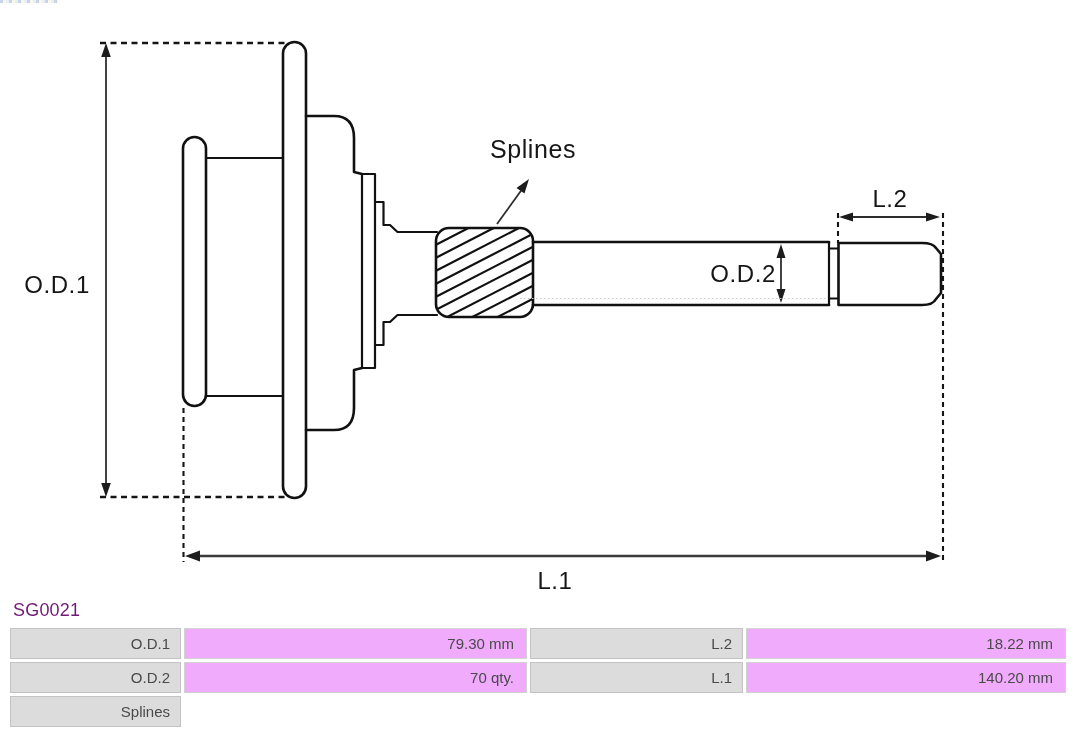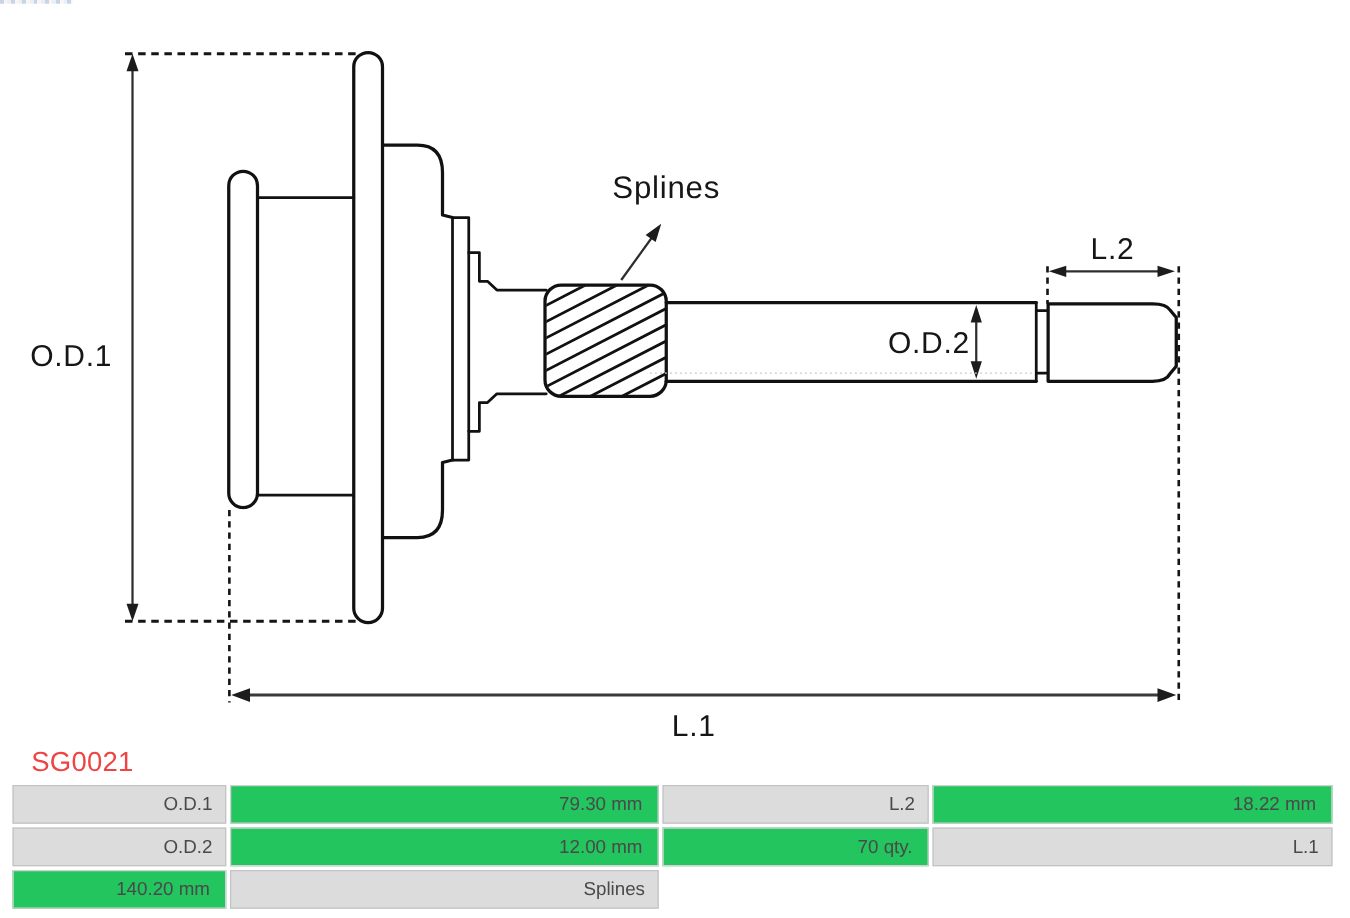--- a/index.html
+++ b/index.html
@@ -22,30 +22,30 @@
   .dim-strong{fill:none;stroke:#3a3a3a;stroke-width:2.4;}
   .dashed{fill:none;stroke:#151515;stroke-width:2.3;stroke-dasharray:6 4.5;}
   .dashed-thin{fill:none;stroke:#151515;stroke-width:2.1;stroke-dasharray:5 4;}
   .arrow{fill:#1c1c1c;stroke:none;}
   .hatch{stroke:#111;stroke-width:2.2;stroke-linecap:round;}
   .centerline{fill:none;stroke:#c9c9c9;stroke-width:1;stroke-dasharray:1.5 2.5;}
   .dwg-label{font-family:"Liberation Sans",sans-serif;font-size:24px;fill:#161616;letter-spacing:.6px;}
   .dwg-label-lg{font-size:25px;}
 
   
-  .part-number{position:absolute;left:25px;top:599px;font-size:22px;line-height:22px;
-    color:#ef4444;letter-spacing:.2px;}
+  .part-number{position:absolute;left:13px;top:599px;font-size:18px;line-height:22px;
+    color:#701a75;letter-spacing:.2px;}
 
   
   .spec-table{position:absolute;left:10px;top:628px;display:grid;
     grid-template-columns:171px 343px 213px 320px;grid-auto-rows:31px;gap:3px;}
   .cell{box-sizing:border-box;display:flex;align-items:center;justify-content:flex-end;
     font-size:15px;color:#4a4a4a;}
   .cell.label{background:#dcdcdc;border:1px solid #c3c3c3;padding-right:10px;}
-  .cell.value{background:#22c55e;border:1px solid #d2d2d2;padding-right:12px;}
+  .cell.value{background:#f0abfc;border:1px solid #d2d2d2;padding-right:12px;}
 </style>
 </head>
 <body>
 
 <div class="stage">
 
   <div class="artifact"></div>
 
   <svg width="1080" height="598" viewBox="0 0 1080 598">
     <defs>
@@ -144,21 +144,20 @@
   <div class="part-number">SG0021</div>
 
   <div class="spec-table">
 
     <div class="cell label">O.D.1</div>
     <div class="cell value">79.30 mm</div>
     <div class="cell label">L.2</div>
     <div class="cell value">18.22 mm</div>
 
     <div class="cell label">O.D.2</div>
-    <div class="cell value">12.00 mm</div>
     <div class="cell value">70 qty.</div>
 
     <div class="cell label">L.1</div>
     <div class="cell value">140.20 mm</div>
     <div class="cell label">Splines</div>
   </div>
 
 </div>
 
 </body></html>

